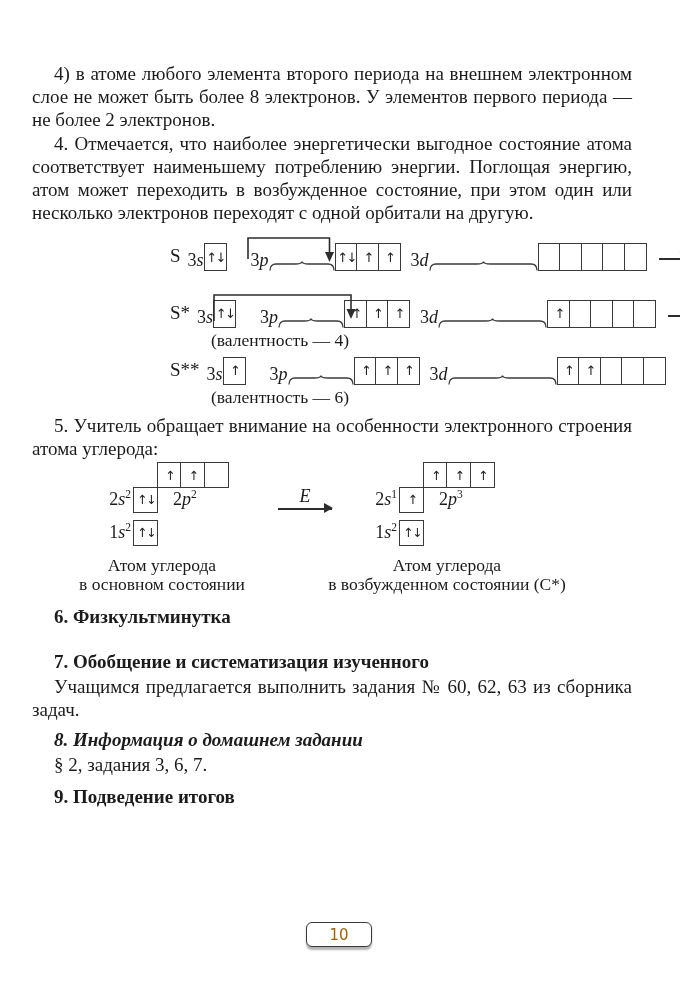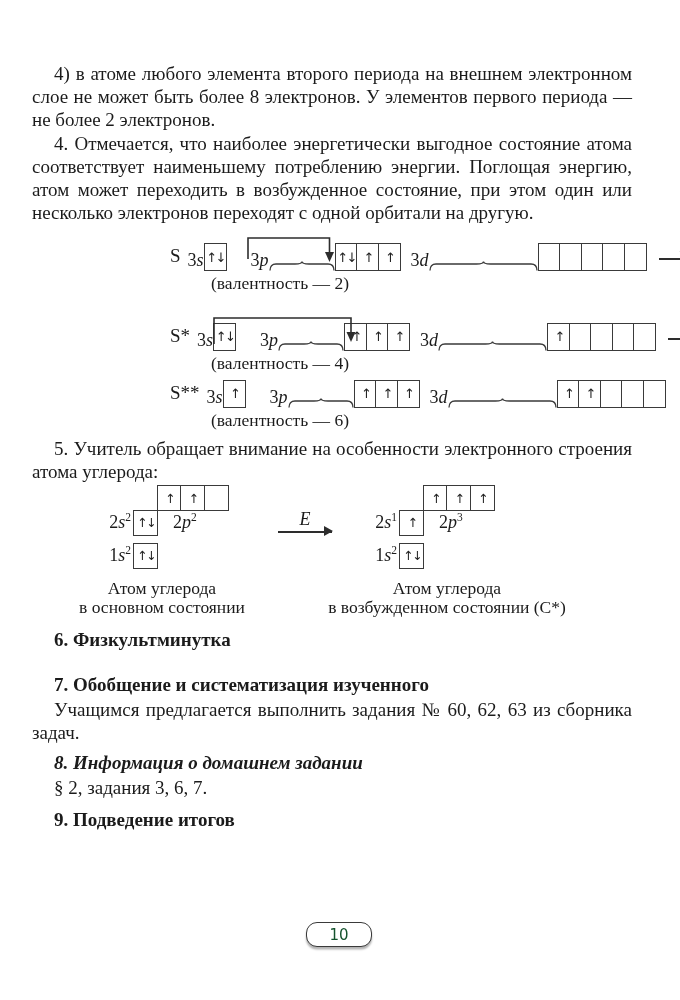--- a/index.html
+++ b/index.html
@@ -85,24 +85,24 @@
   .heading { font-weight:bold; font-size:19px; line-height:24px; margin-left:22px; }
   .h6 { margin-top:11px; }
   .h7 { margin-top:21px; }
   .h8 { margin-top:7px;font-style:italic; }
   .h9 { margin-top:9px; }
   .section-body { margin-top:1px; }
 
   
   .page-pill {
     position:absolute; left:306px; top:922px; width:66px; height:25px;
-    border:1.4px solid #3a3a3a; border-radius:11px; background:#fff;
+    border:1.4px solid #3a3a3a; border-radius:6px; background:#fff;
     box-shadow:0 2.5px 2px rgba(0,0,0,0.3);
     display:flex; align-items:center; justify-content:center;
-    font-family:"DejaVu Sans", sans-serif; font-size:15px; color:#14532d;
+    font-family:"DejaVu Sans", sans-serif; font-size:15px; color:#a16207;
   }
 </style>
 </head>
 <body>
 
 <div class="textcol">
 
   <p class="body-text">4) в атоме любого элемента второго периода на внешнем электронном слое не может быть более 8 электронов. У элементов первого периода — не более 2 электронов.</p>
   <p class="body-text">4. Отмечается, что наиболее энергетически выгодное состояние атома соответствует наименьшему потреблению энергии. Поглощая энергию, атом может переходить в возбужденное состояние, при этом один или несколько электронов переходят с одной орбитали на другую.</p>
 
@@ -145,21 +145,20 @@
             <div class="cell"></div>
           </div>
         </div>
         <div class="earrow">
           <i class="elabel">E</i>
           <span class="aline">
               <span class="atri"></span>
             </span>
         </div>
       </div>
-      <div class="caption">(валентность — 2)</div>
     </div>
 
     <div class="sdiag">
       <svg class="trans" width="340" height="58">
         <polyline points="44,46 44,20 181,20 181,36" fill="none" stroke="#2d2d2d" stroke-width="1.6"></polyline>
         <polygon points="176.5,34 185.5,34 181,44" fill="#2d2d2d"></polygon>
       </svg>
       <div class="srow">
         <span class="elem">S*</span>
         <div class="group">

